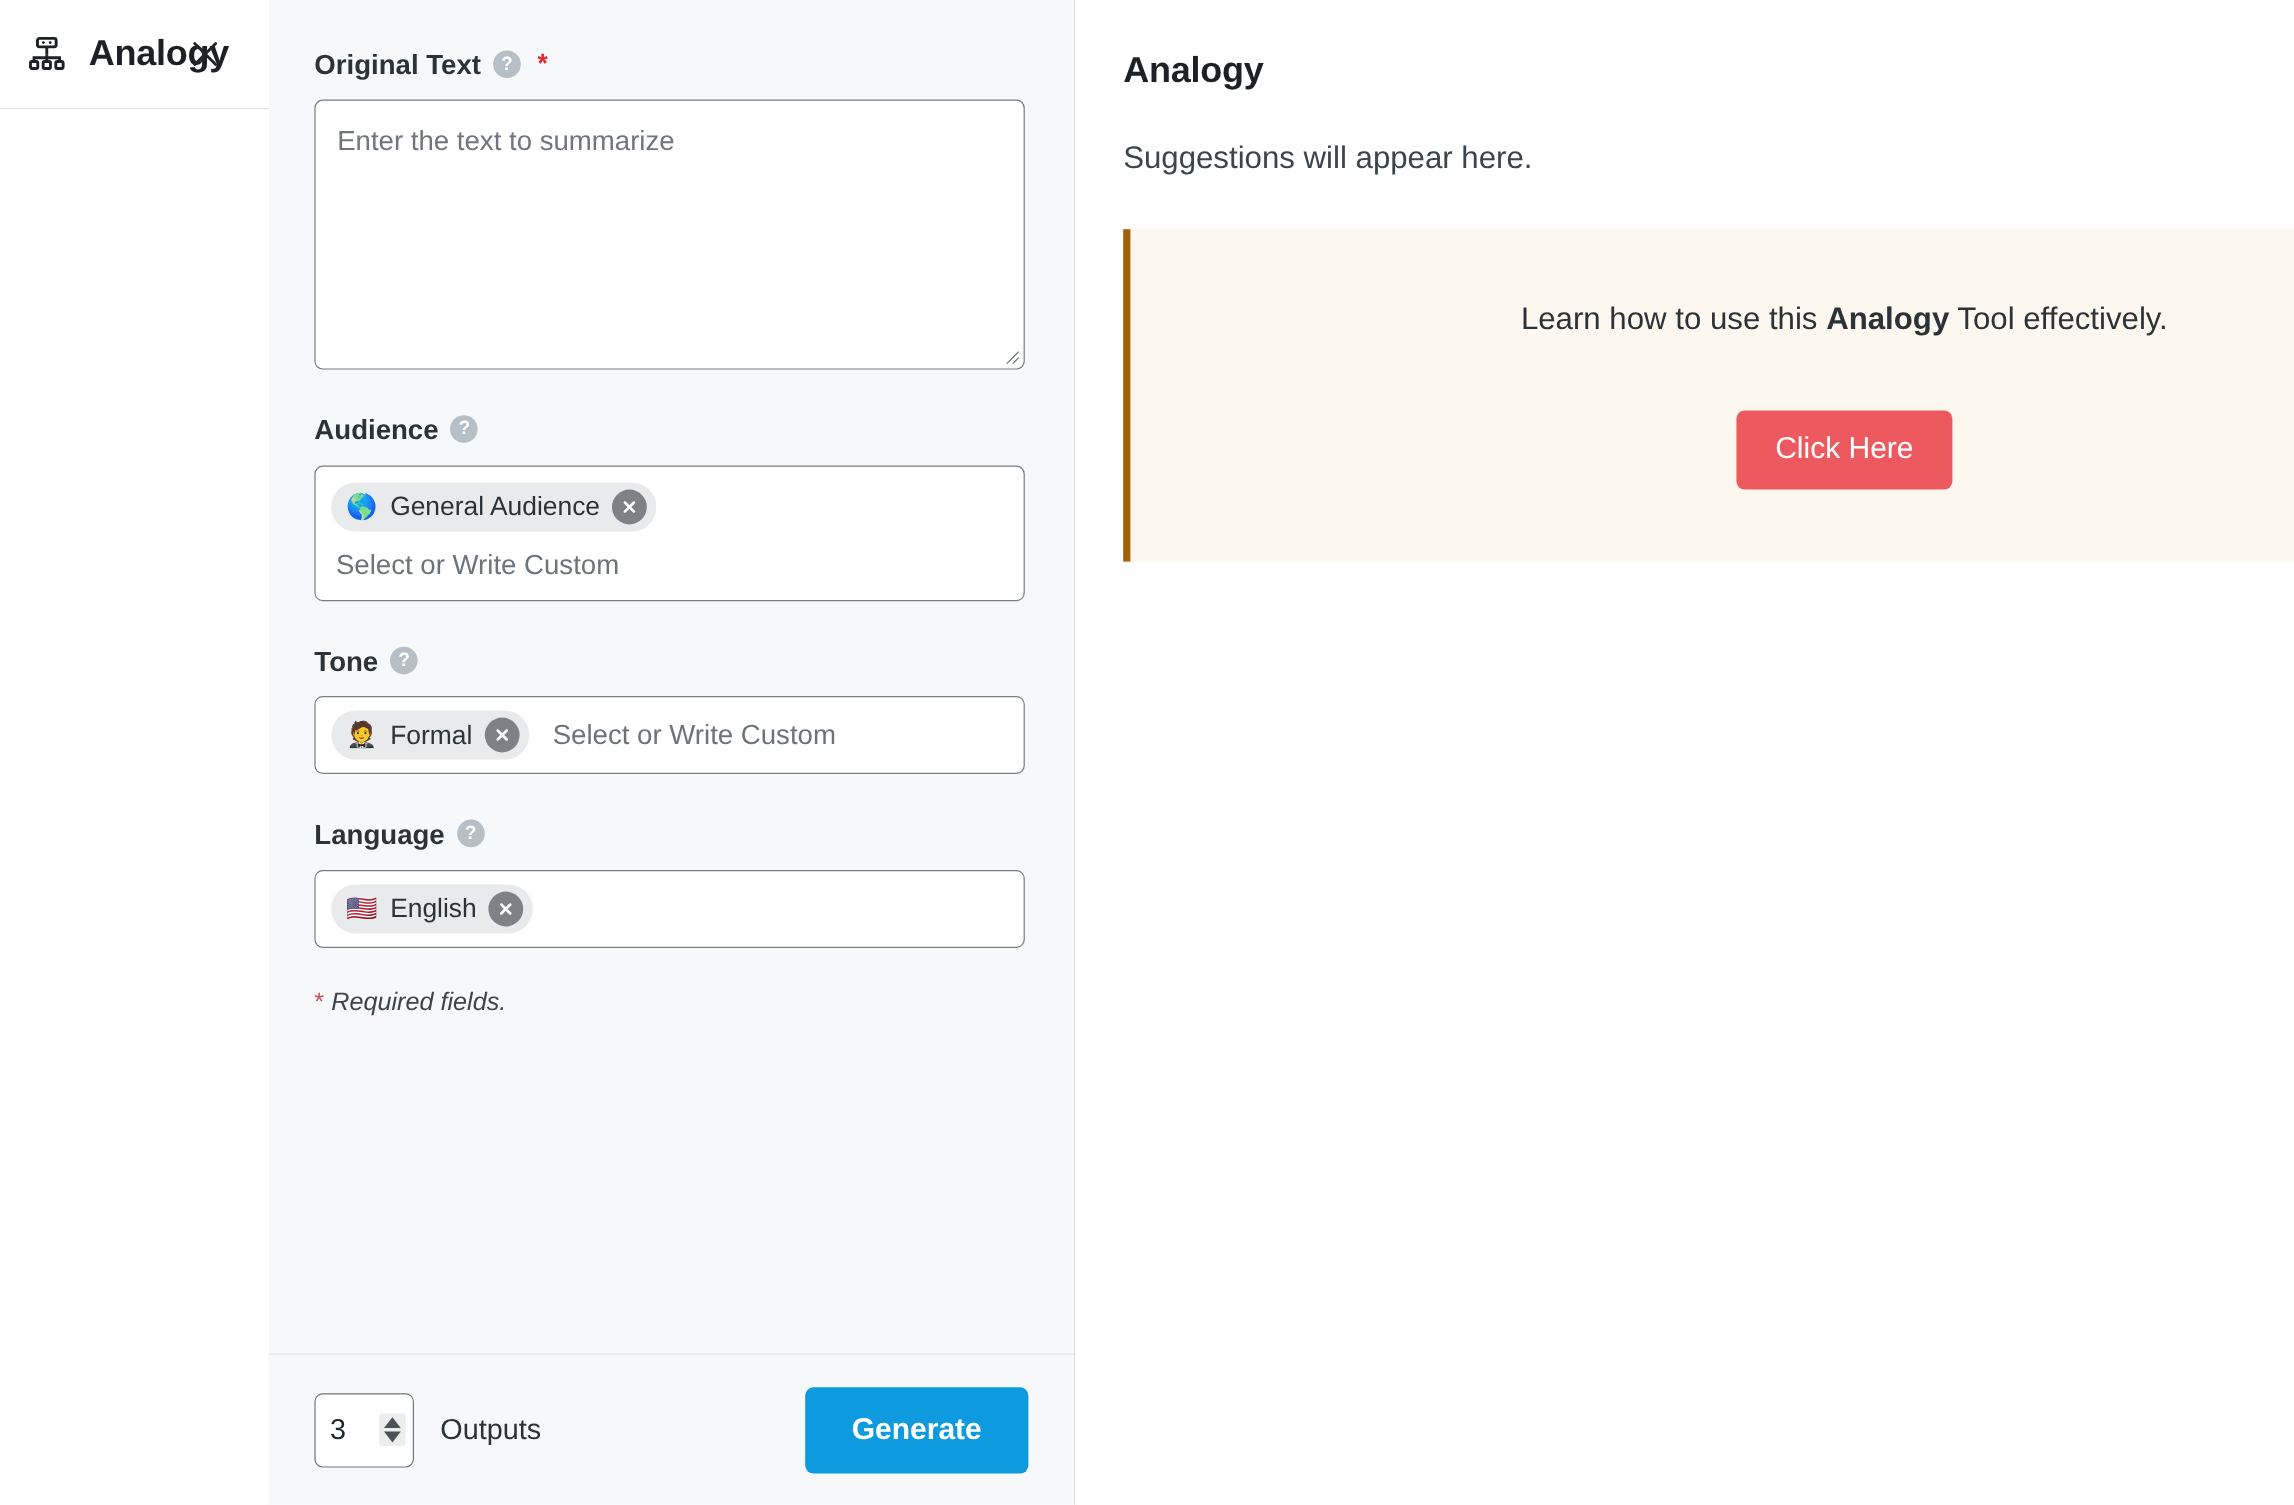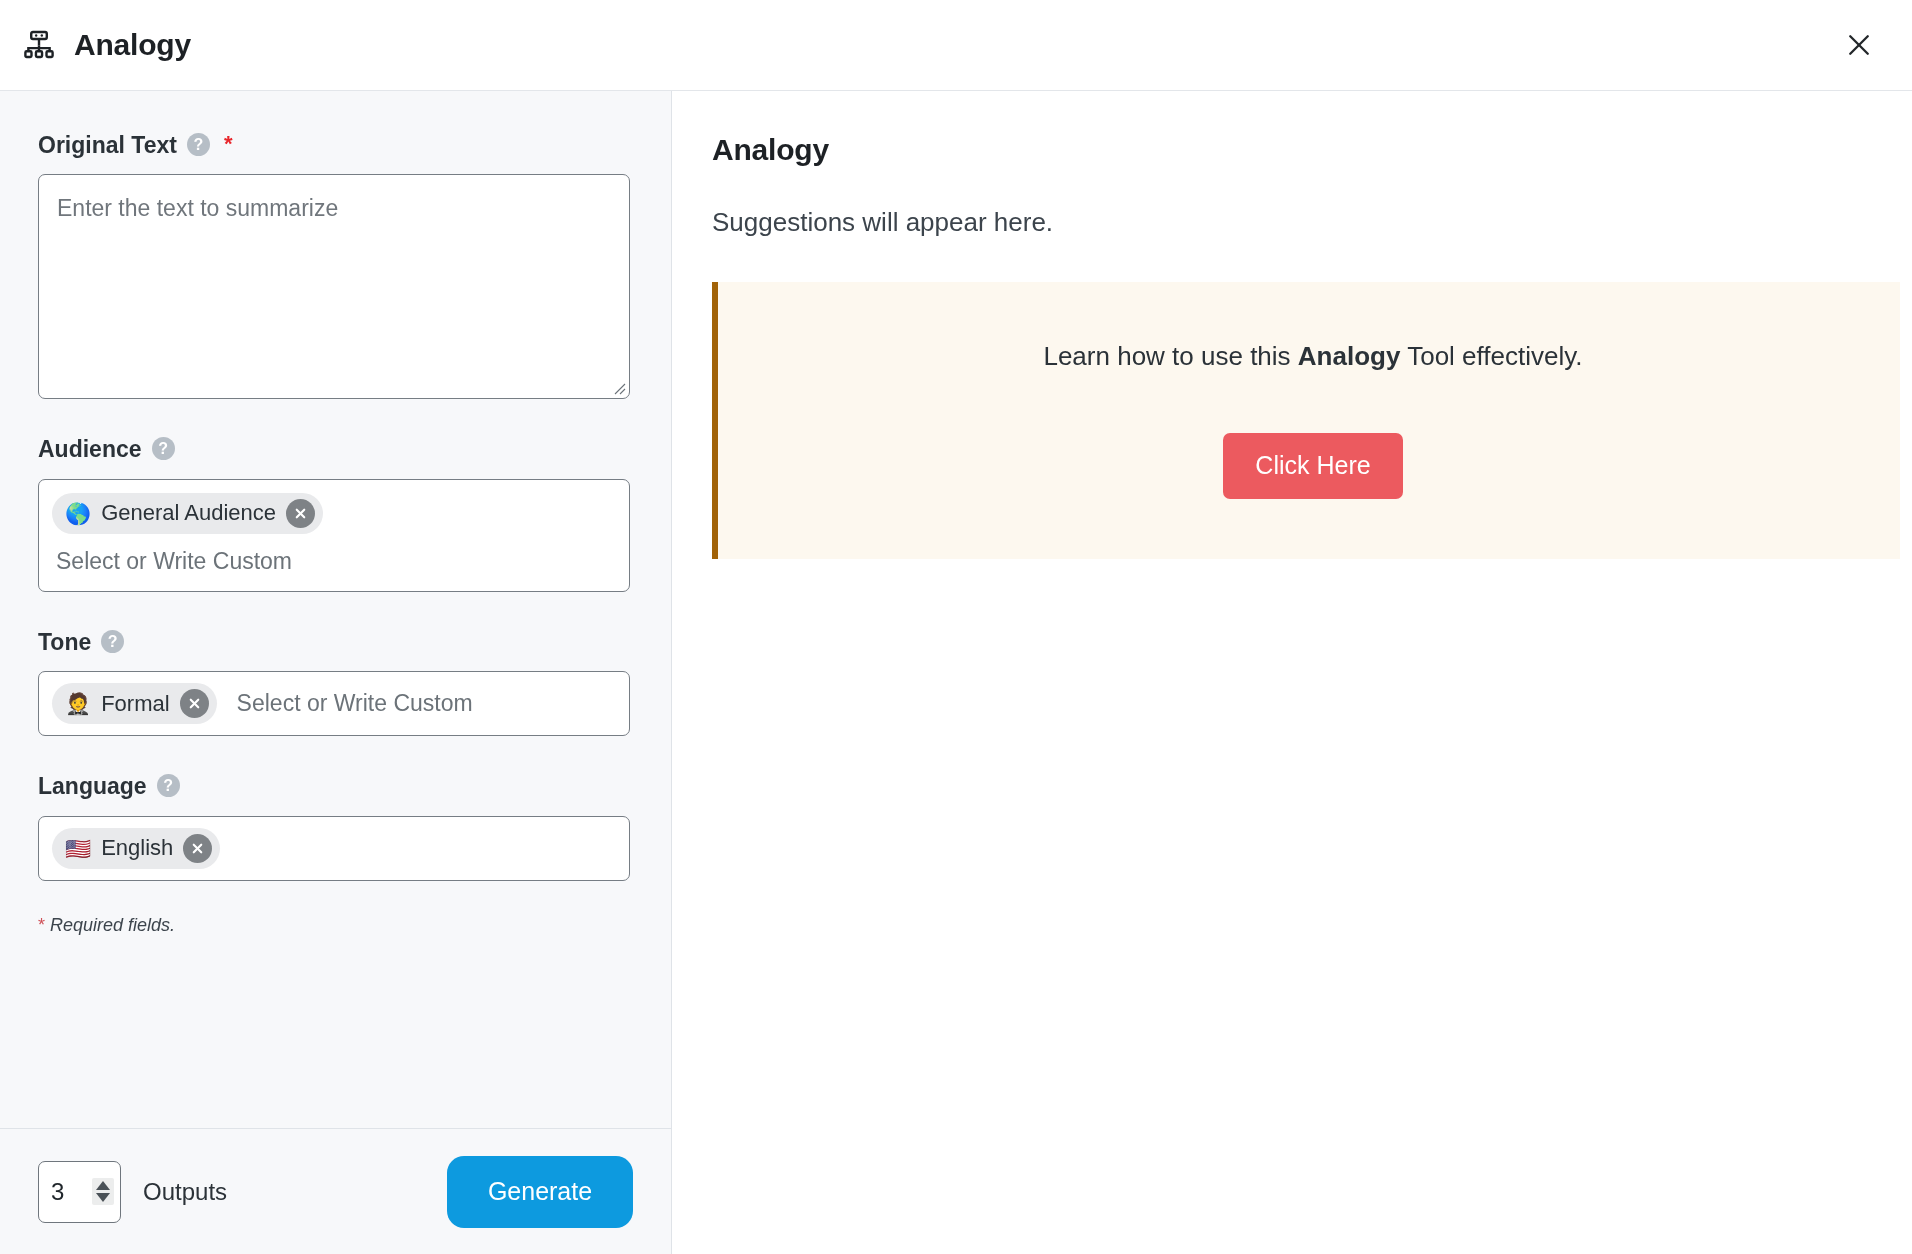--- a/index.html
+++ b/index.html
@@ -10,21 +10,21 @@
     overflow: hidden;
     background: #ffffff;
     font-family: "Liberation Sans", sans-serif;
     -webkit-font-smoothing: antialiased;
   }
 
   .app {
     width: 1912px;
     height: 1254px;
     display: flex;
-    flex-direction: column;
+    flex-direction: row;
     background: #ffffff;
   }
 
   
   .titlebar {
     height: 91px;
     min-height: 91px;
     background: #ffffff;
     border-bottom: 1px solid #e3e6ea;
     display: flex;
@@ -195,21 +195,21 @@
 
   .chip-placeholder {
     font-size: 23px;
     color: #6c7379;
     line-height: 1.2;
     padding-left: 4px;
   }
   .chip-placeholder.inline { padding-left: 8px; }
 
   .required-note {
-    font-size: 18px;
+    font-size: 21px;
     font-style: italic;
     color: #3c444c;
     margin-top: 2px;
   }
   .required-note .star { color: #cf5057; font-style: normal; }
 
   
   .action-bar {
     height: 126px;
     min-height: 126px;
@@ -259,23 +259,23 @@
   .outputs-label {
     font-size: 24px;
     color: #2b3238;
     line-height: 1;
   }
   .generate-btn {
     margin-left: auto;
     background: #0d9adf;
     color: #ffffff;
     border: none;
-    border-radius: 17px;
+    border-radius: 7px;
     font-size: 25px;
-    font-weight: normal;
+    font-weight: bold;
     font-family: "Liberation Sans", sans-serif;
     width: 186px;
     height: 72px;
     cursor: pointer;
   }
 
   
   .right-panel {
     flex: 1;
     background: #ffffff;

